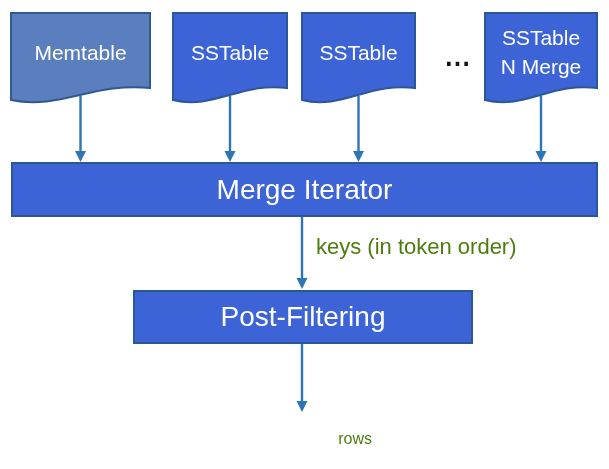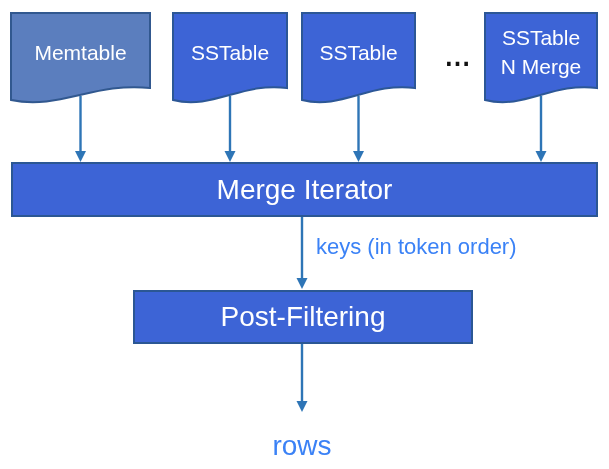--- a/index.html
+++ b/index.html
@@ -16,25 +16,25 @@
   .doc-label {
     display: flex; flex-direction: column;
     align-items: center; justify-content: center;
     top: 13px; height: 78px;
     font-size: 21px; line-height: 29px; text-align: center;
   }
   .bar-label {
     display: flex; align-items: center; justify-content: center;
     font-size: 28px;
   }
-  .annotation { color: #3b82f6; white-space: nowrap; }
+  .annotation { color: #4d7c0f; white-space: nowrap; }
   .keys-label { left: 316px; top: 234px; font-size: 22px; }
   .rows-label {
     left: 232px; top: 430px; width: 140px;
-    text-align: center; font-size: 28px;
+    text-align: right; font-size: 16px;
   }
   .ellipsis {
     left: 436px; top: 48px; width: 44px;
     text-align: center; font-size: 26px; font-weight: bold;
     color: #111111; letter-spacing: 1px;
   }
   .shape-doc-light { fill: #5b7ebe; stroke: #31588f; stroke-width: 2; }
   .shape-doc-royal { fill: #3d64d6; stroke: #2c5796; stroke-width: 2; }
   .shape-process   { fill: #3d64d6; stroke: #2b5794; stroke-width: 2; }
   .arrow-line { stroke: #2e75b6; stroke-width: 2.4; }

